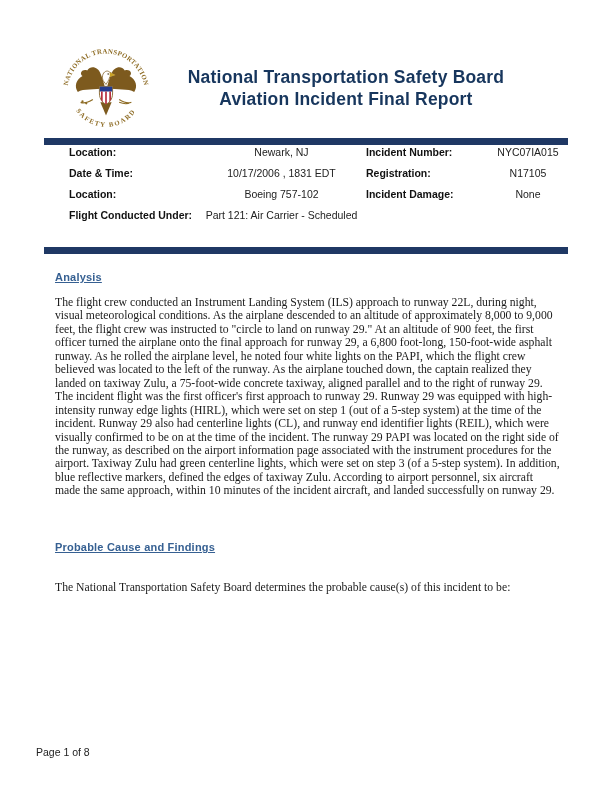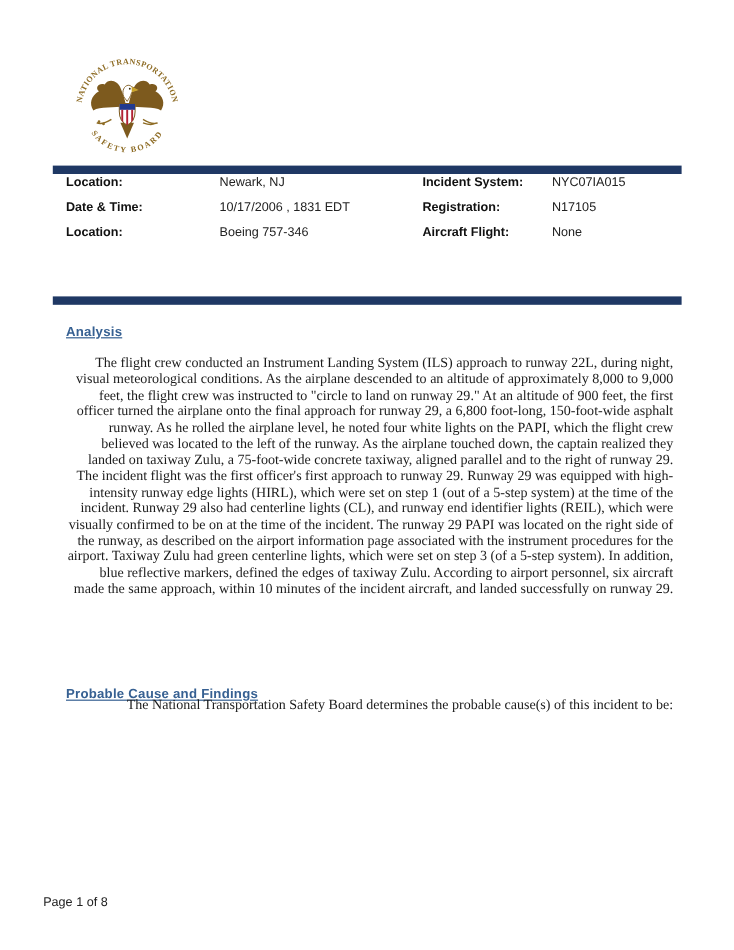--- a/index.html
+++ b/index.html
@@ -17,36 +17,36 @@
     color:#17365d;font-weight:bold;font-size:17.5px;line-height:22px;
     letter-spacing:0.2px;
   }
 
   
   .bar{position:absolute;left:44px;width:524px;height:7px;background:#1f3864;}
   .bar1{top:138px;}
   .bar2{top:247px;}
 
   
-  .info{position:absolute;left:55px;top:141px;width:513px;font-size:10.5px;}
+  .info{position:absolute;left:69px;top:141px;width:513px;font-size:10.5px;}
   .info-row{display:grid;grid-template-columns:128px 169px 108px auto;height:21px;align-items:center;}
   .info-label{font-weight:bold;color:#111;}
-  .info-value{color:#222;}
+  .info-value{color:#222;text-align:center;}
 
   
   .section-heading{
     position:absolute;left:55px;color:#366092;font-weight:bold;
     font-size:11px;line-height:18px;letter-spacing:0.2px;text-decoration:underline;
   }
   .h-analysis{top:268px;}
-  .h-cause{top:570px;}
+  .h-cause{top:538px;}
   .body-text{
     position:absolute;left:55px;width:506px;
     font-family:"Liberation Serif",serif;font-size:11.7px;line-height:13.45px;
-    color:#1b1b1b;text-align:right;
+    color:#1b1b1b;text-align:left;
   }
   .t-analysis{top:296px;}
   .t-cause{top:581px;}
 
   
   .footer{position:absolute;left:36px;top:746px;font-size:10.5px;color:#222;}
 </style>
 </head>
 <body>
 
@@ -85,41 +85,51 @@
           <g stroke="#b22234" stroke-width="1.7">
             <line x1="45.6" y1="49.5" x2="45.6" y2="64"></line>
             <line x1="50" y1="49.5" x2="50" y2="64"></line>
             <line x1="54.4" y1="49.5" x2="54.4" y2="64"></line>
           </g>
         </g>
       </g>
     </svg>
   </div>
 
+  <div class="title-block">
+    <div>National Transportation Safety Board</div>
+    <div>Aviation Incident Final Report</div>
+  </div>
 
   <div class="bar bar1"></div>
 
   <div class="info">
     <div class="info-row">
       <span class="info-label">Location:</span>
       <span class="info-value">Newark, NJ</span>
-      <span class="info-label">Incident System:</span>
+      <span class="info-label">Incident Number:</span>
       <span class="info-value">NYC07IA015</span>
     </div>
     <div class="info-row">
       <span class="info-label">Date &amp; Time:</span>
       <span class="info-value">10/17/2006 , 1831 EDT</span>
       <span class="info-label">Registration:</span>
       <span class="info-value">N17105</span>
     </div>
     <div class="info-row">
       <span class="info-label">Location:</span>
-      <span class="info-value">Boeing 757-346</span>
-      <span class="info-label">Aircraft Flight:</span>
+      <span class="info-value">Boeing 757-102</span>
+      <span class="info-label">Incident Damage:</span>
       <span class="info-value">None</span>
+    </div>
+    <div class="info-row">
+      <span class="info-label">Flight Conducted Under:</span>
+      <span class="info-value">Part 121: Air Carrier - Scheduled</span>
+      <span class="info-label"></span>
+      <span class="info-value"></span>
     </div>
   </div>
 
   <div class="bar bar2"></div>
 
   <div class="section-heading h-analysis">Analysis</div>
   <div class="body-text t-analysis">The flight crew conducted an Instrument Landing System (ILS) approach to runway 22L, during night, visual meteorological conditions. As the airplane descended to an altitude of approximately 8,000 to 9,000 feet, the flight crew was instructed to "circle to land on runway 29." At an altitude of 900 feet, the first officer turned the airplane onto the final approach for runway 29, a 6,800 foot-long, 150-foot-wide asphalt runway. As he rolled the airplane level, he noted four white lights on the PAPI, which the flight crew believed was located to the left of the runway. As the airplane touched down, the captain realized they landed on taxiway Zulu, a 75-foot-wide concrete taxiway, aligned parallel and to the right of runway 29. The incident flight was the first officer's first approach to runway 29. Runway 29 was equipped with high-intensity runway edge lights (HIRL), which were set on step 1 (out of a 5-step system) at the time of the incident. Runway 29 also had centerline lights (CL), and runway end identifier lights (REIL), which were visually confirmed to be on at the time of the incident. The runway 29 PAPI was located on the right side of the runway, as described on the airport information page associated with the instrument procedures for the airport. Taxiway Zulu had green centerline lights, which were set on step 3 (of a 5-step system). In addition, blue reflective markers, defined the edges of taxiway Zulu. According to airport personnel, six aircraft made the same approach, within 10 minutes of the incident aircraft, and landed successfully on runway 29.</div>
 
   <div class="section-heading h-cause">Probable Cause and Findings</div>
   <div class="body-text t-cause">

